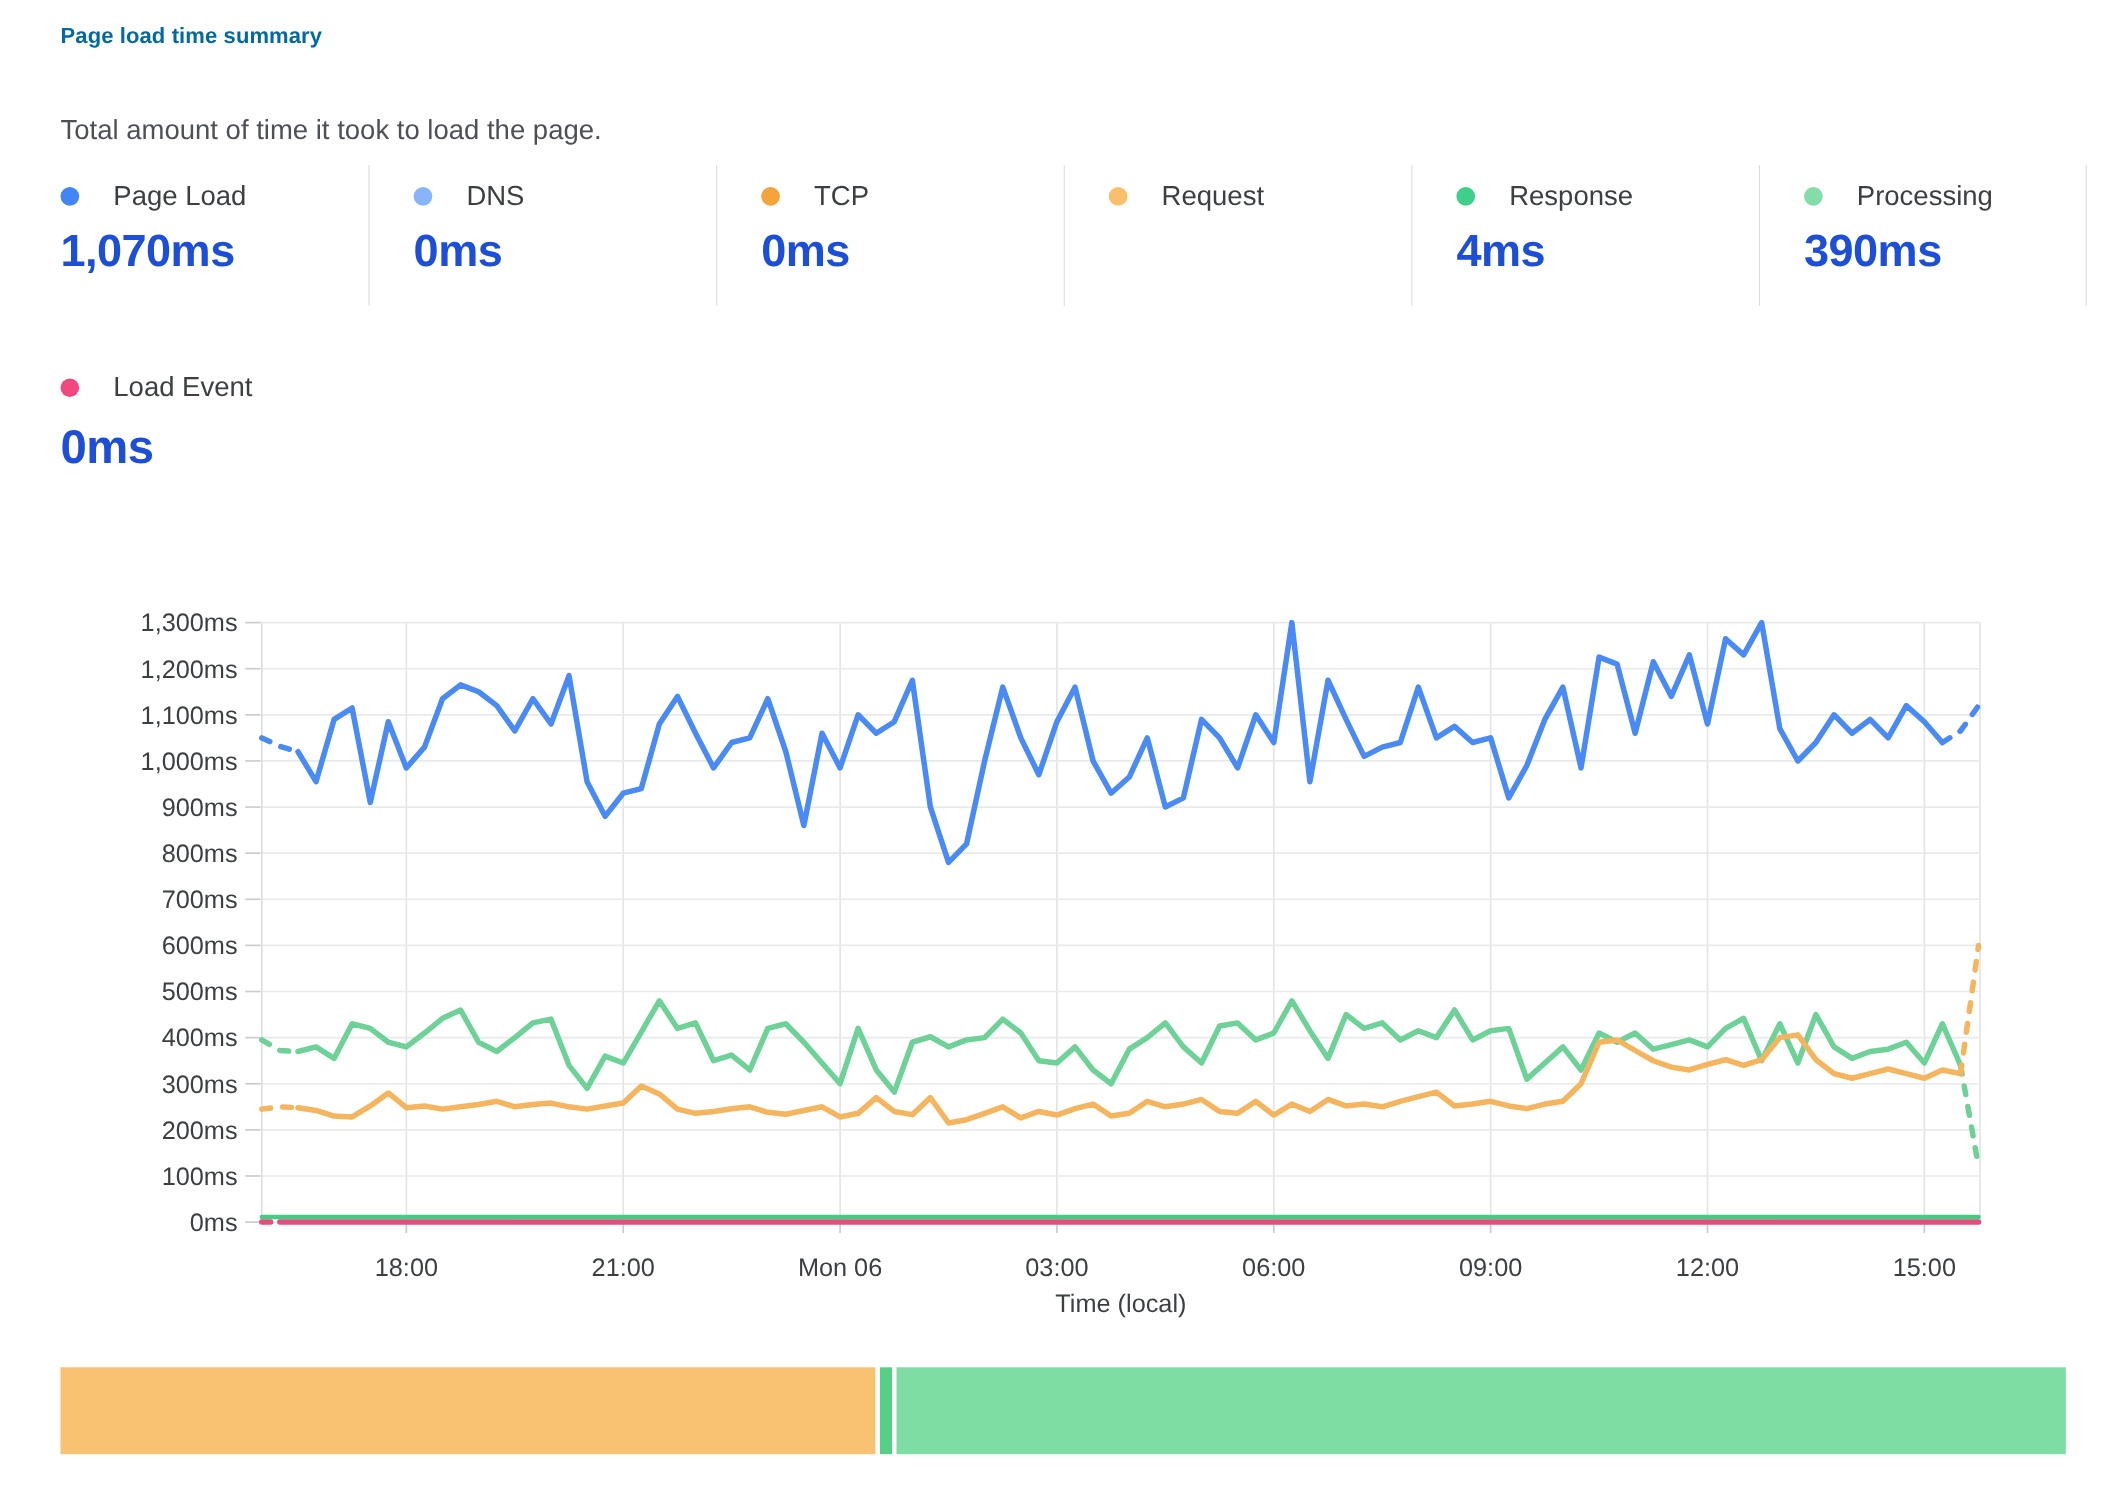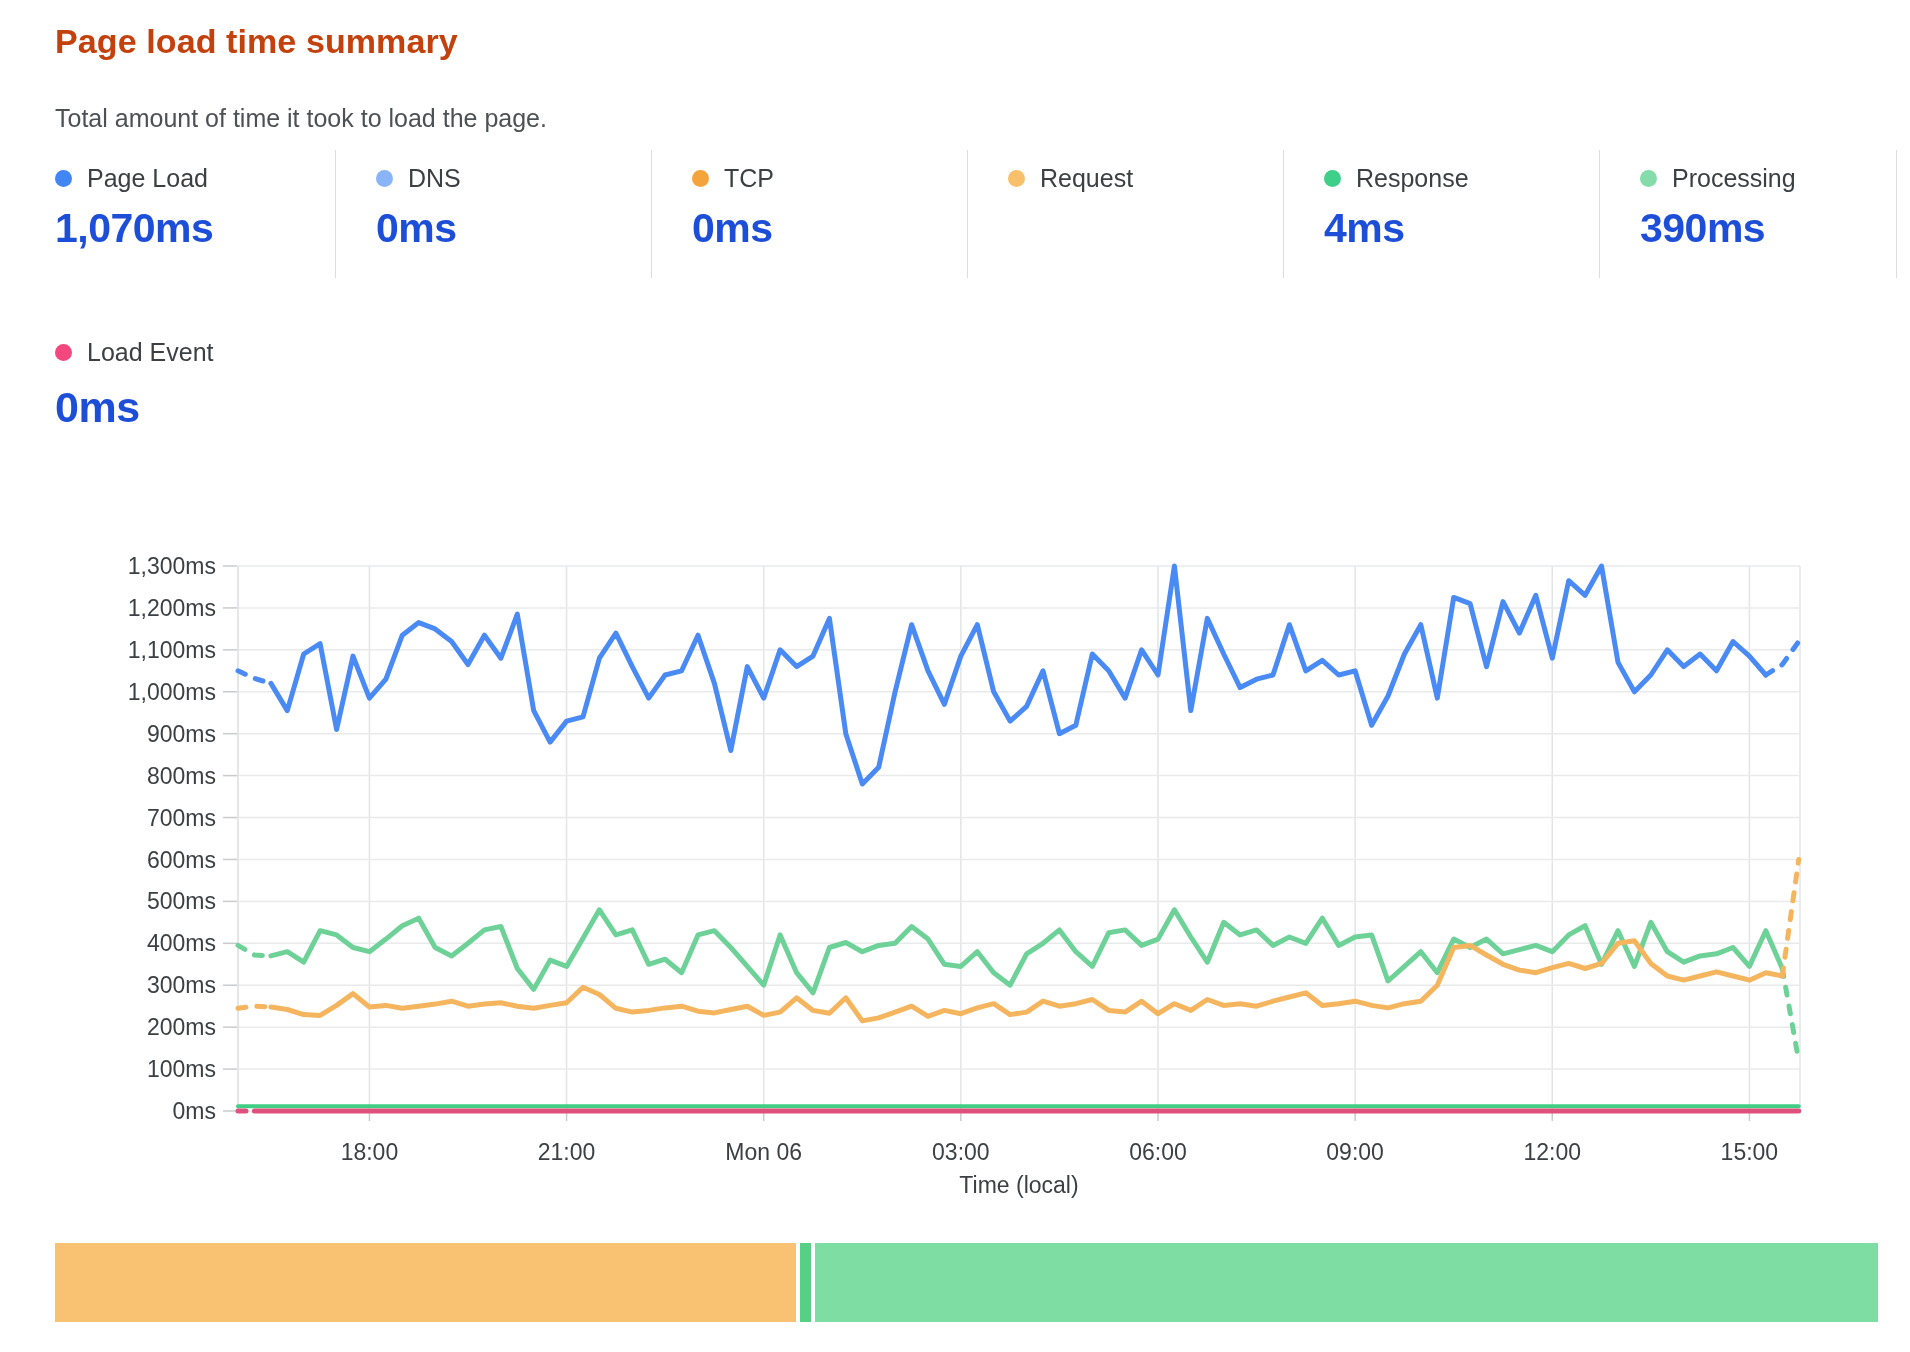--- a/index.html
+++ b/index.html
@@ -1,26 +1,26 @@
 <!DOCTYPE html>
 <html><head>
 <meta charset="utf-8">
 <style>
   html,body{margin:0;padding:0;background:#ffffff;}
   body{width:1910px;height:1352px;font-family:"Liberation Sans",sans-serif;overflow:hidden;}
   .canvas{position:relative;width:1910px;height:1352px;background:#fff;}
 
-  .page-title{position:absolute;left:55px;top:22px;margin:0;font-size:34px;font-weight:700;color:#c2410c;letter-spacing:.1px;}
+  .page-title{position:absolute;left:55px;top:22px;margin:0;font-size:20px;font-weight:700;color:#0369a1;letter-spacing:.1px;}
   .page-subtitle{position:absolute;left:55px;top:104px;margin:0;font-size:25px;font-weight:400;color:#4d5156;}
 
   .stats-row{position:absolute;left:55px;top:150px;display:flex;}
   .stat{box-sizing:border-box;width:316px;border-right:1px solid #dadce0;padding:14px 0 26px 40px;}
   .stat:first-child{width:281px;padding-left:0;}
   .stat:last-child{width:297px;}
-  .stat-head{display:flex;align-items:center;gap:15px;font-size:25px;color:#3c4043;}
+  .stat-head{display:flex;align-items:center;gap:31px;font-size:25px;color:#3c4043;}
   .dot{width:17px;height:17px;border-radius:50%;flex:0 0 auto;}
   .stat-value{margin-top:12px;font-size:41px;font-weight:700;color:#1d4ed8;letter-spacing:-.5px;}
 
   #load-event-slot{position:absolute;left:55px;top:338px;}
   #load-event-slot .stat{width:auto;border:none;padding:0;}
   #load-event-slot .stat-value{font-size:43px;margin-top:16px;}
 
   #chart{position:absolute;left:0;top:440px;}
   #chart text{font-family:"Liberation Sans",sans-serif;}
 

